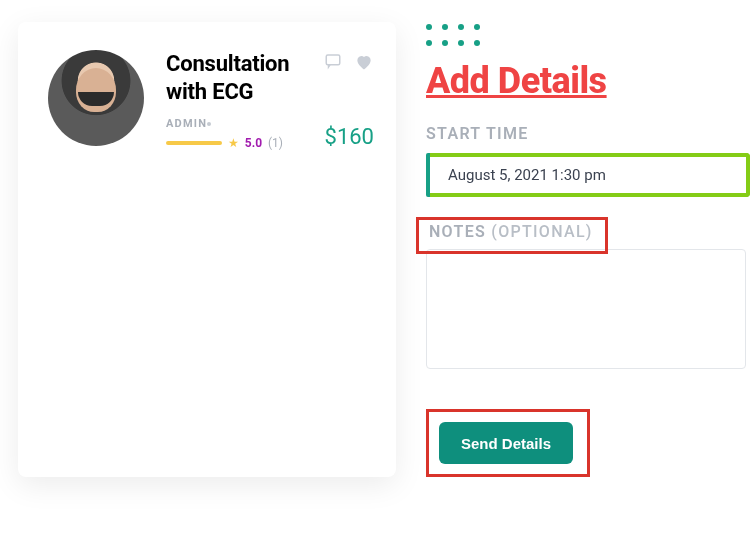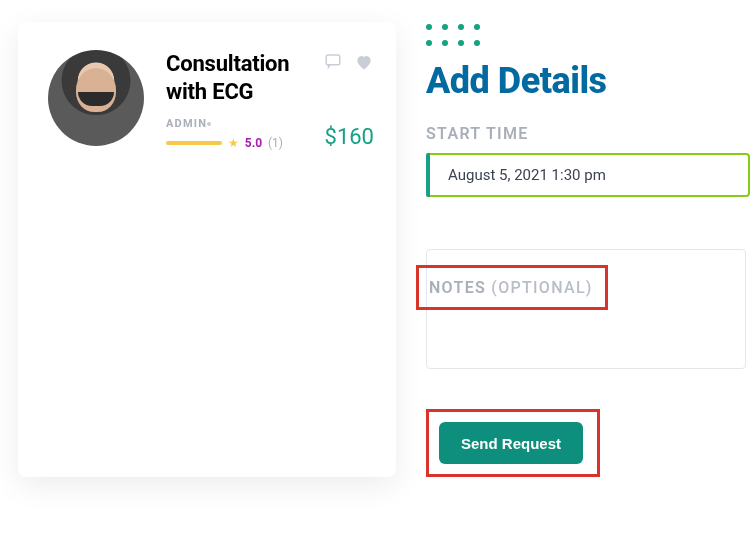--- a/index.html
+++ b/index.html
@@ -84,36 +84,37 @@
     display:grid;
     grid-template-columns: repeat(4, 6px);
     grid-template-rows: repeat(2, 6px);
     gap: 10px;
     margin-bottom: 14px;
   }
   .dots span { width:6px; height:6px; border-radius:50%; background:#17a086; display:block;}
   .heading {
     font-size: 36px;
     font-weight: 800;
-    color: #0369a1;
+    color: #ef4444;
     letter-spacing: -0.5px;
     margin-bottom: 22px;
+    text-decoration: underline;
   }
   .field-wrap { position:relative; margin-bottom:18px; }
   .field-label {
     font-size: 16px;
     letter-spacing: 1.3px;
     font-weight: 600;
     color:#a9afb8;
     margin-bottom:10px;
   }
   .field-label .opt { color:#b8bec6; font-weight:500;}
   .input {
     width: 320px;
-    border: 2px solid #84cc16;
+    border: 4px solid #84cc16;
     border-radius: 4px;
     height: 44px;
     font-size: 15px;
     color: #3b4250;
     padding: 0 18px;
     background:#fff;
     display:flex; align-items:center;
   }
   .input-accent .input { border-left:none; border-radius:0 4px 4px 0;}
   .input-accent { display:flex; align-items:stretch;}
@@ -122,21 +123,21 @@
     width: 320px;
     border:1px solid #e3e6ea;
     border-radius:4px;
     height:120px;
     resize:none;
     padding:12px 14px;
     font-size:14px;
     font-family:inherit;
   }
   .redbox { border:3px solid #d9342b; padding:4px 6px; display:inline-block;}
-  .redbox.notes-box { position:absolute; left:-10px; top:-8px; padding:10px 12px 10px 10px;margin-top:48px;}
+  .redbox.notes-box { position:absolute; left:-10px; top:-8px; padding:2px 12px 10px 10px;}
   .btn-wrap { margin-top:18px; display:inline-block;}
   .send-btn {
     background:#0e8f7d;
     color:#fff;
     border:none;
     border-radius:6px;
     height:42px;
     padding:0 22px;
     font-size:15px;
     font-weight:700;
@@ -211,17 +212,17 @@
         <span class="field-label" style="margin:0;">
           <span>NOTES </span><span class="opt">(OPTIONAL)</span>
         </span>
       </div>
       <div style="height:24px;"></div>
       <textarea class="textarea" style=""></textarea>
     </div>
 
     <div class="btn-wrap">
       <div class="redbox btn-box">
-        <button class="send-btn">Send Request</button>
+        <button class="send-btn">Send Details</button>
       </div>
     </div>
   </div>
 </div>
 
 </body></html>

